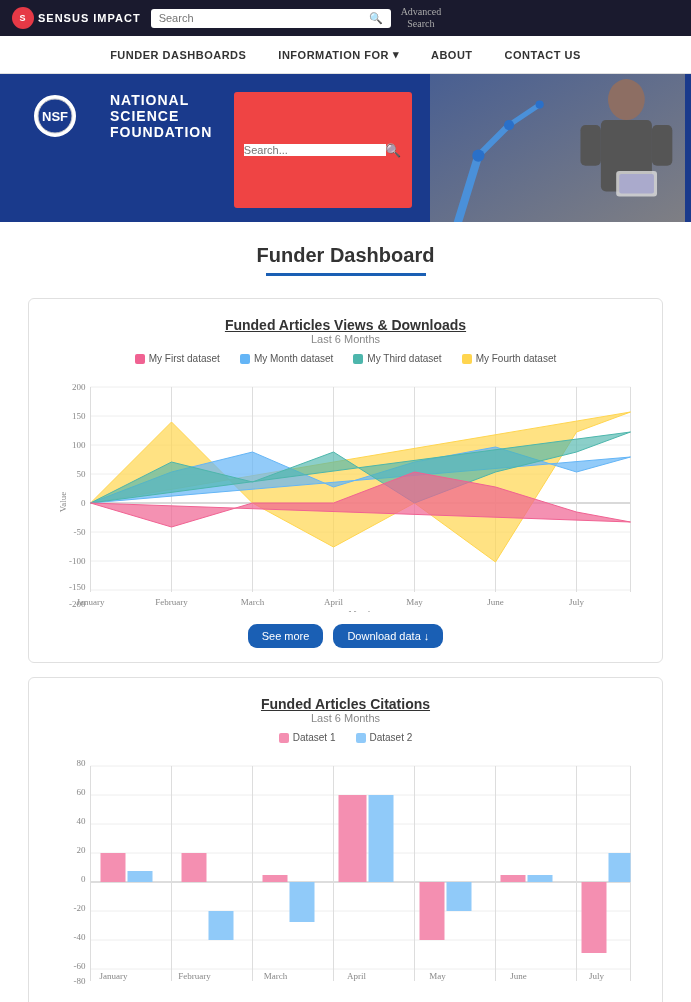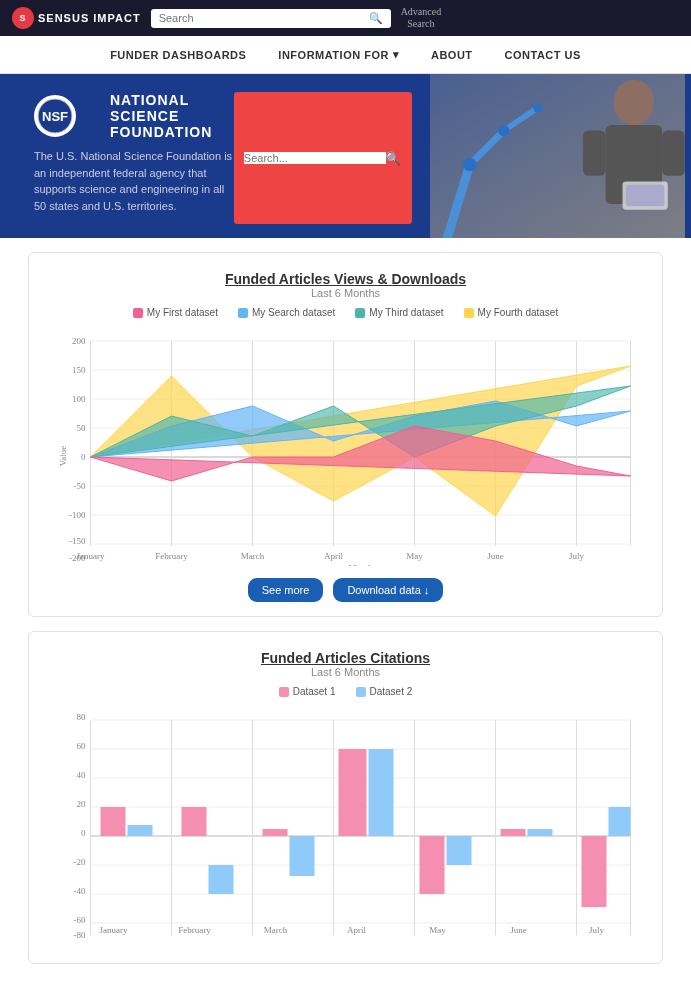--- a/index.html
+++ b/index.html
@@ -286,21 +286,20 @@
     <div>
       <div class="hero-logo-title">
         <div class="nsf-logo">
           <svg viewBox="0 0 36 36" xmlns="http://www.w3.org/2000/svg">
             <circle cx="18" cy="18" r="17" fill="#1a3a8c" stroke="#ccc" stroke-width="1"></circle>
             <text x="18" y="23" text-anchor="middle" fill="#fff" font-size="13" font-weight="bold" font-family="Arial">NSF</text>
           </svg>
         </div>
         <div class="hero-title">NATIONAL SCIENCE FOUNDATION</div>
       </div>
-      <div class="hero-desc">The U.S. National Science Foundation is an independent federal agency that supports science and engineering in all 50 states and U.S. territories.</div>
     </div>
     <div class="hero-search">
       <input type="text" style="font-size: 11px; border: none; outline: none; flex: 1 1 0%; color: rgb(85, 85, 85);" placeholder="Search...">
       <span class="hero-search-icon">🔍</span>
     </div>
   </div>
   <div class="hero-image">
     
     <svg width="100%" height="100%" viewBox="0 0 255 145" preserveAspectRatio="xMidYMid slice" xmlns="http://www.w3.org/2000/svg">
       <rect width="255" height="145" fill="#6a6a7a"></rect>
@@ -326,33 +325,34 @@
       <rect x="220" y="50" width="20" height="40" rx="5" fill="#555"></rect>
 
       <rect x="185" y="95" width="40" height="25" rx="3" fill="#ddd" opacity="0.8"></rect>
       <rect x="188" y="98" width="34" height="19" rx="2" fill="#aac"></rect>
     </svg>
   </div>
 </div>
 
 <div class="page-main">
 
+  <div class="section-title">Funder Dashboard</div>
 
   <div class="chart-card">
     <div class="chart-title">Funded Articles Views &amp; Downloads</div>
     <div class="chart-subtitle">Last 6 Months</div>
 
     <div class="legend">
       <div class="legend-item">
         <div class="legend-dot" style="background:#f06292;"></div>
         <span>My First dataset</span>
       </div>
       <div class="legend-item">
         <div class="legend-dot" style="background:#64b5f6;"></div>
-        <span>My Search dataset</span>
+        <span>My Month dataset</span>
       </div>
       <div class="legend-item">
         <div class="legend-dot" style="background:#4db6ac;"></div>
         <span>My Third dataset</span>
       </div>
       <div class="legend-item">
         <div class="legend-dot" style="background:#ffd54f;"></div>
         <span>My Fourth dataset</span>
       </div>
     </div>

